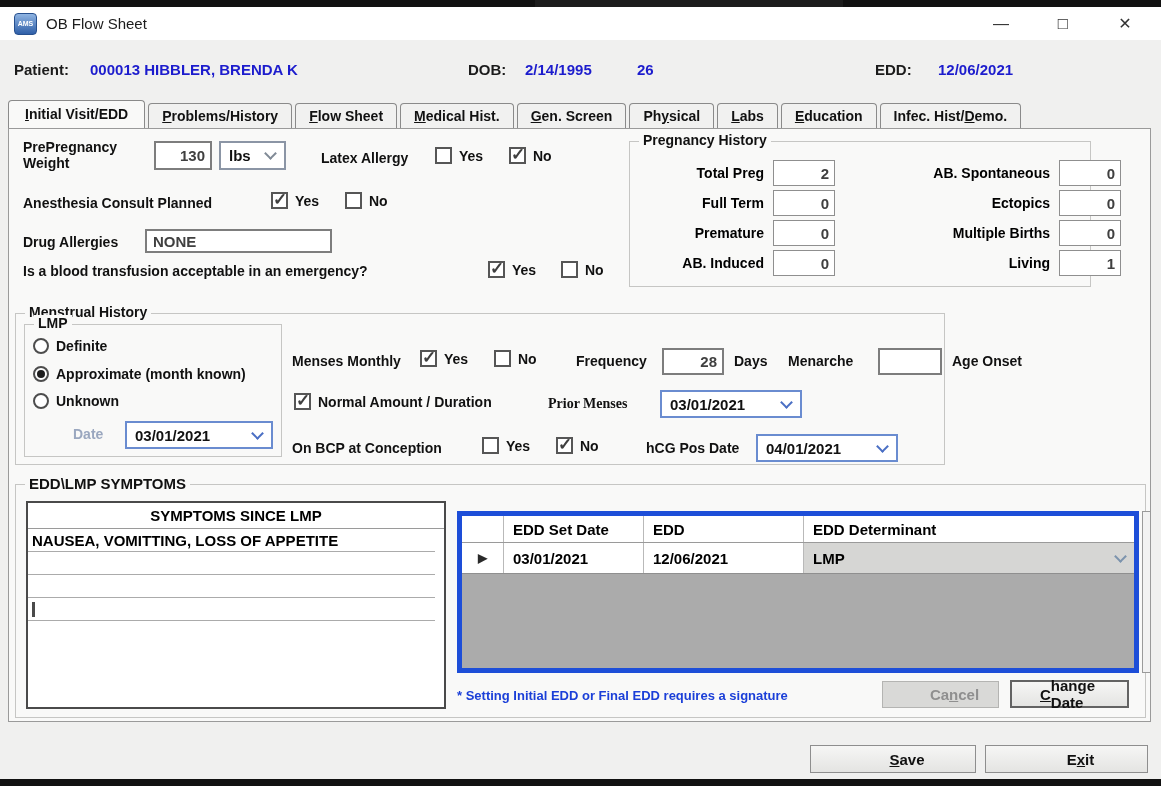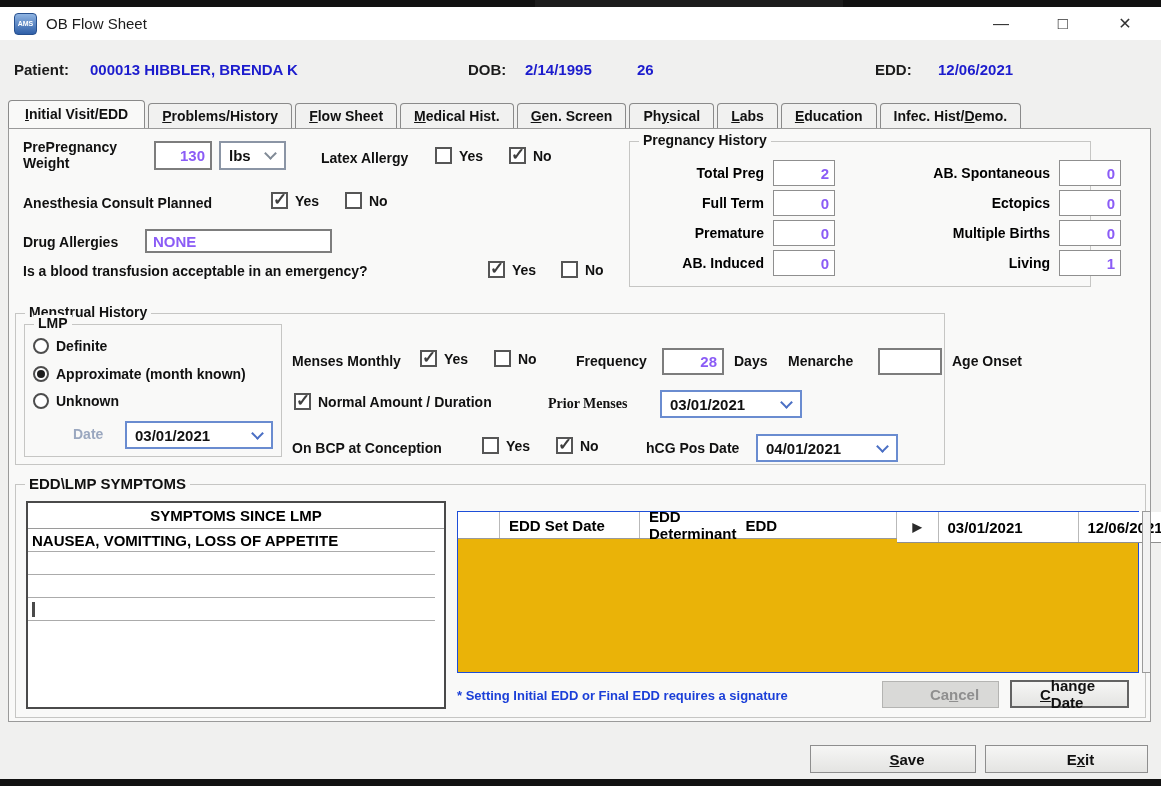--- a/index.html
+++ b/index.html
@@ -23,21 +23,21 @@
   
   .tabs{position:absolute;left:8px;top:101px;display:flex;align-items:flex-end;height:27px;}
   .tab{height:24px;line-height:24px;padding:0 13px;border:1px solid #8a8a8a;border-bottom:none;border-radius:4px 4px 0 0;background:#f1f1f0;font-size:14px;font-weight:700;color:#111;margin-right:3px;white-space:nowrap;}
   .tab[data-active="true"]{height:27px;line-height:27px;background:#f9f9f8;padding:0 16px;position:relative;z-index:3;}
   .tab u{text-decoration:underline;}
   
   .panel{position:absolute;left:8px;top:128px;width:1143px;height:594px;background:#f9f9f8;border:1px solid #9a9a9a;box-sizing:border-box;}
   .abs{position:absolute;}
   .lbl{font-size:14px;font-weight:700;color:#111;white-space:nowrap;}
   .lbl2{font-size:14px;font-weight:700;color:#111;line-height:16px;}
-  .input{background:#fff;border:2px solid #7d7d7d;box-sizing:border-box;display:flex;align-items:center;font-size:15px;font-weight:700;color:#8b5cf6;}
+  .input{background:#fff;border:2px solid #7d7d7d;box-sizing:border-box;display:flex;align-items:center;font-size:15px;font-weight:700;color:#404040;}
   .input.num{justify-content:flex-end;padding-right:5px;}
   .input.txt{justify-content:flex-start;padding-left:6px;}
   .input.thin{border:1px solid #8f8f8f;}
   
   .cb{width:17px;height:17px;background:#fff;border:2px solid #565656;box-sizing:border-box;display:inline-block;position:relative;flex:none;}
   .cb[data-checked="true"]::after{content:"✓";position:absolute;left:0px;top:-5px;font-size:17px;font-weight:700;color:#3f3f3f;}
   .cbrow{display:flex;align-items:center;}
   .cb-text{font-size:14px;font-weight:700;color:#111;margin-left:7px;}
   
   .radio{width:16px;height:16px;background:#fff;border:2px solid #4d4d4d;border-radius:50%;box-sizing:border-box;display:inline-block;position:relative;flex:none;}
@@ -54,21 +54,21 @@
   
   .ph-grid{position:absolute;left:8px;top:16px;display:grid;grid-template-columns:126px 62px 206px 62px;grid-auto-rows:30px;column-gap:9px;align-items:center;}
   .ph-label{text-align:right;font-size:14px;font-weight:700;}
   .ph-input{height:26px;}
   
   .symptoms-box{position:absolute;background:#fff;border:2px solid #4a4a4a;box-sizing:border-box;}
   .sym-header{height:25px;border-bottom:1px solid #9a9a9a;display:flex;align-items:center;justify-content:center;font-size:15px;font-weight:700;}
   .sym-row{height:22px;border-bottom:1px solid #ababab;margin-right:9px;font-size:15px;font-weight:700;display:flex;align-items:center;padding-left:4px;}
   .caret{display:inline-block;width:3px;height:15px;background:#4a4a4a;}
   
-  .edd-grid{position:absolute;border:1px solid #1d4ed8;box-sizing:border-box;display:flex;flex-direction:row;background:#eab308;}
+  .edd-grid{position:absolute;border:5px solid #1d4ed8;box-sizing:border-box;display:flex;flex-direction:column;background:#4d7c0f;}
   .eg-header{height:26px;background:#fff;display:flex;border-bottom:1px solid #9a9a9a;}
   .eg-hcell{font-size:15px;font-weight:700;display:flex;align-items:center;padding-left:9px;border-right:1px solid #b9b9b9;box-sizing:border-box;}
   .eg-row{height:30px;display:flex;border-bottom:1px solid #8f8f8f;}
   .eg-cell{font-size:15px;font-weight:700;display:flex;align-items:center;padding-left:9px;border-right:1px solid #b9b9b9;box-sizing:border-box;background:#fff;}
   .eg-fill{flex:1;background:#ababab;}
   .c-sel{width:42px;flex:none;justify-content:center;padding-left:0;}
   .c-setdate{width:140px;flex:none;}
   .c-edd{width:160px;flex:none;}
   .c-det{flex:1;border-right:none;}
   .det-cell{background:#d6d6d4;}
@@ -292,22 +292,22 @@
         <div class="sym-row">
             <span class="caret"></span>
             <span></span>
           </div>
       </div>
 
       <div class="edd-grid" style="left:441px;top:26px;width:682px;height:162px;">
         <div class="eg-header">
           <div class="eg-hcell c-sel"></div>
           <div class="eg-hcell c-setdate">EDD Set Date</div>
+          <div class="eg-hcell c-edd">EDD</div>
           <div class="eg-hcell c-det" style="border-right:none;">EDD Determinant</div>
-          <div class="eg-hcell c-edd">EDD</div>
         </div>
         <div class="eg-row">
           <div class="eg-cell c-sel">
               <span class="selector-icon">▶</span>
             </div>
           <div class="eg-cell c-setdate">03/01/2021</div>
           <div class="eg-cell c-edd">12/06/2021</div>
           <div class="eg-cell c-det det-cell">
             <span>LMP</span>
             <span class="chev" style="border-color:#7c93ad;"></span>

